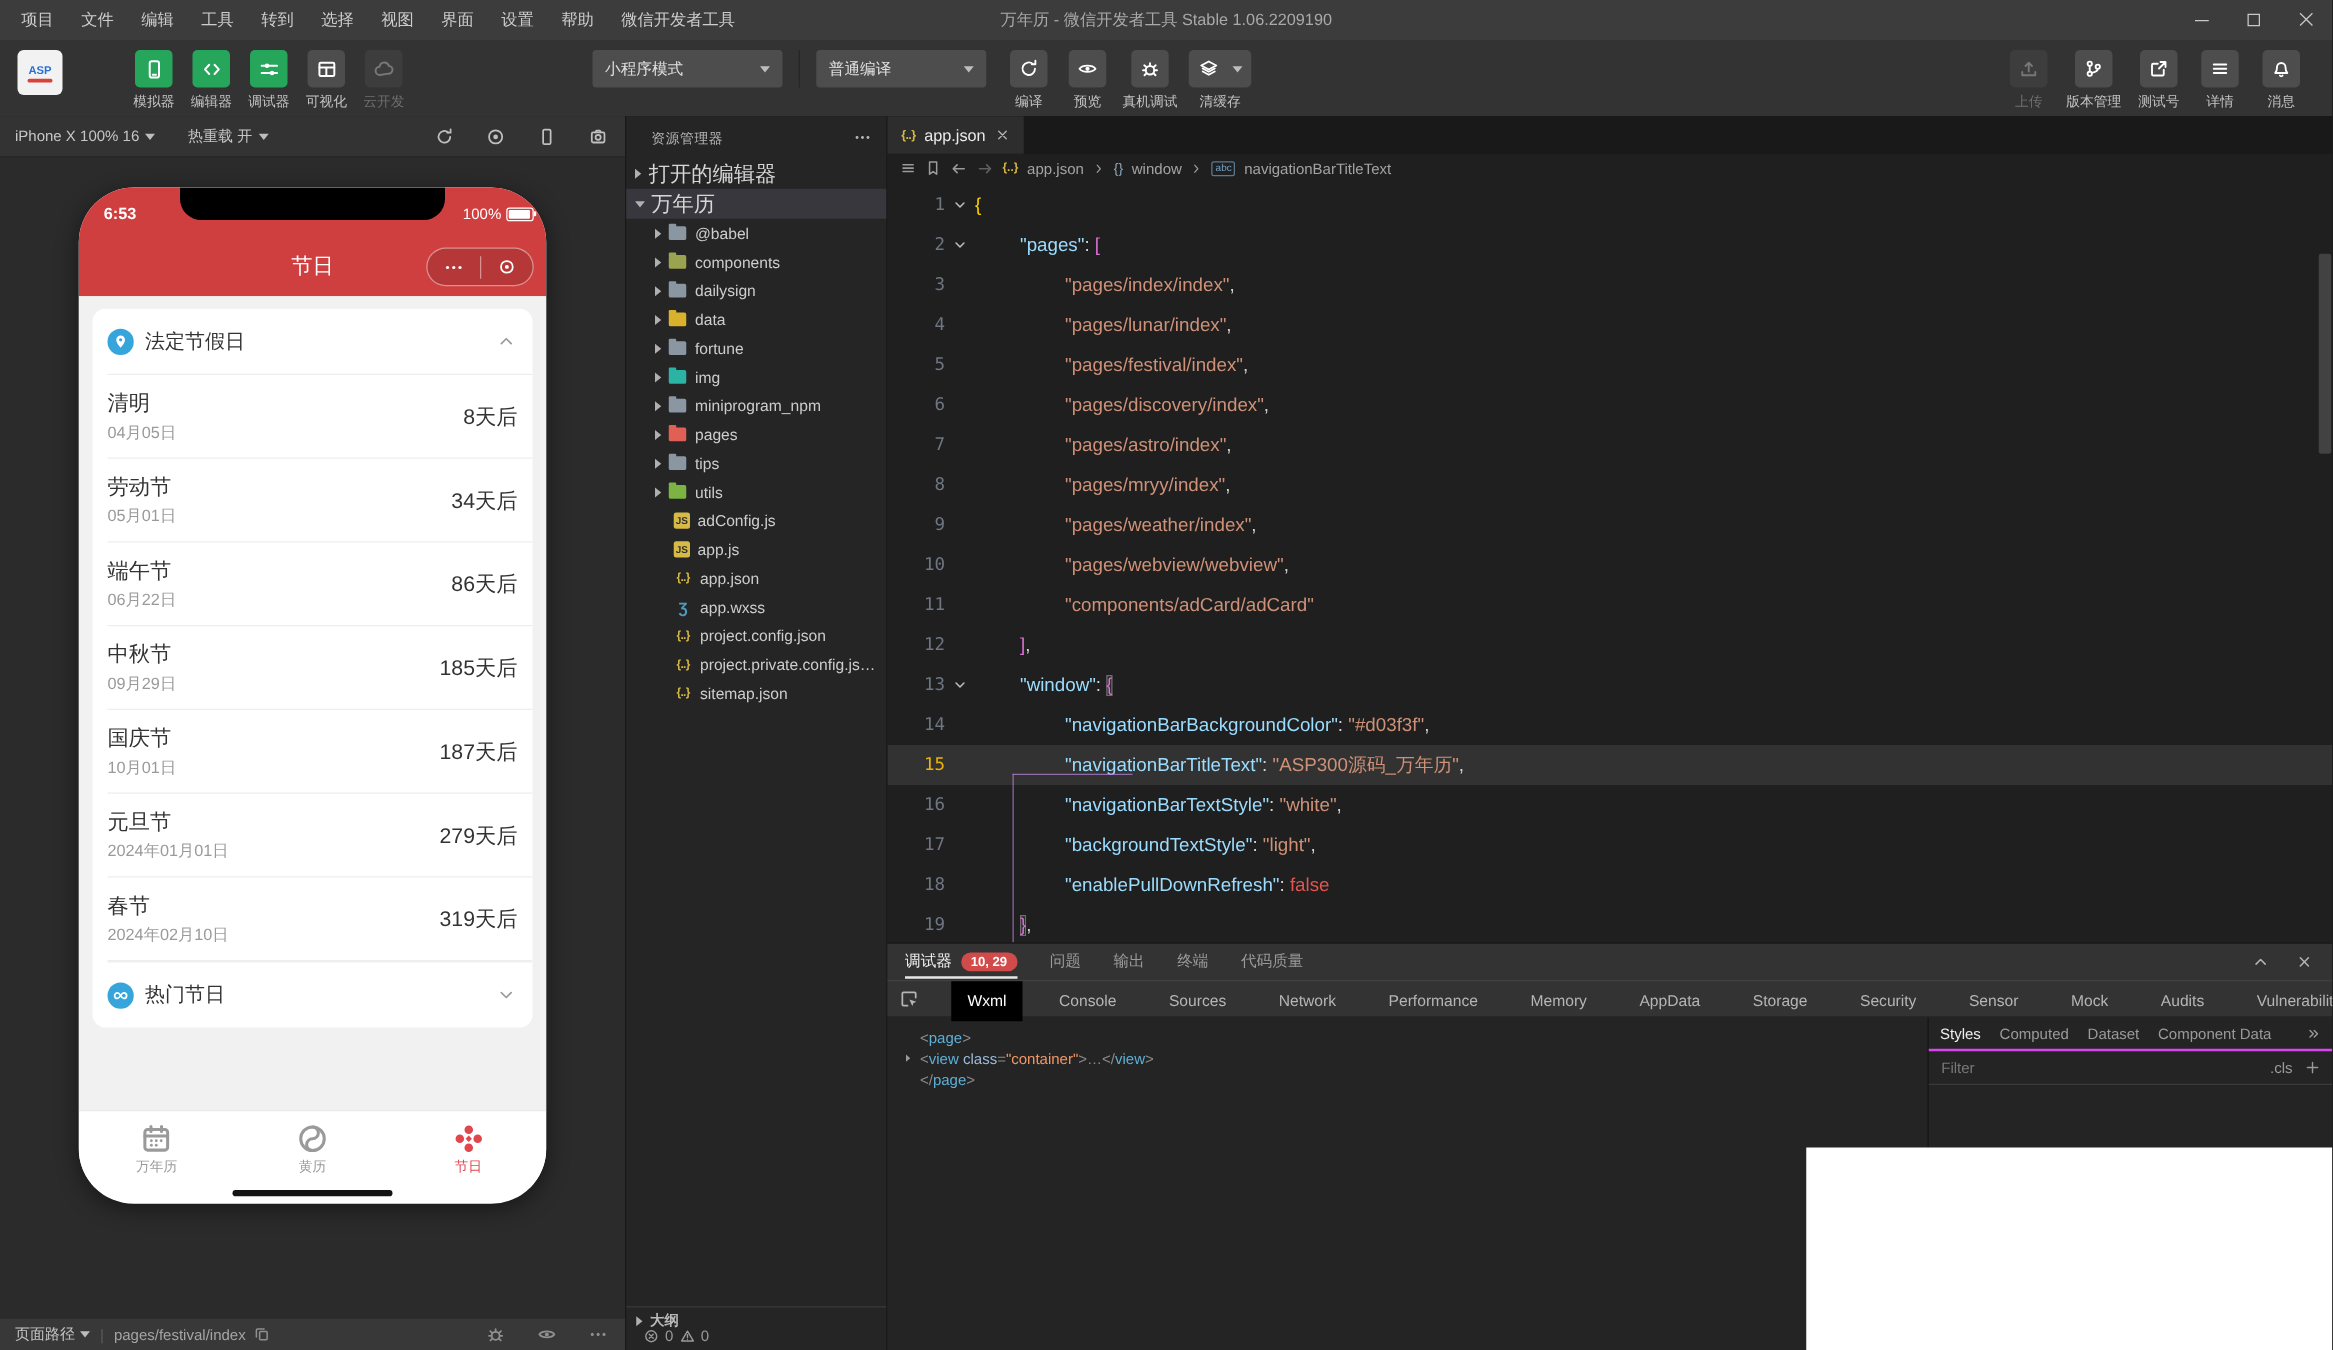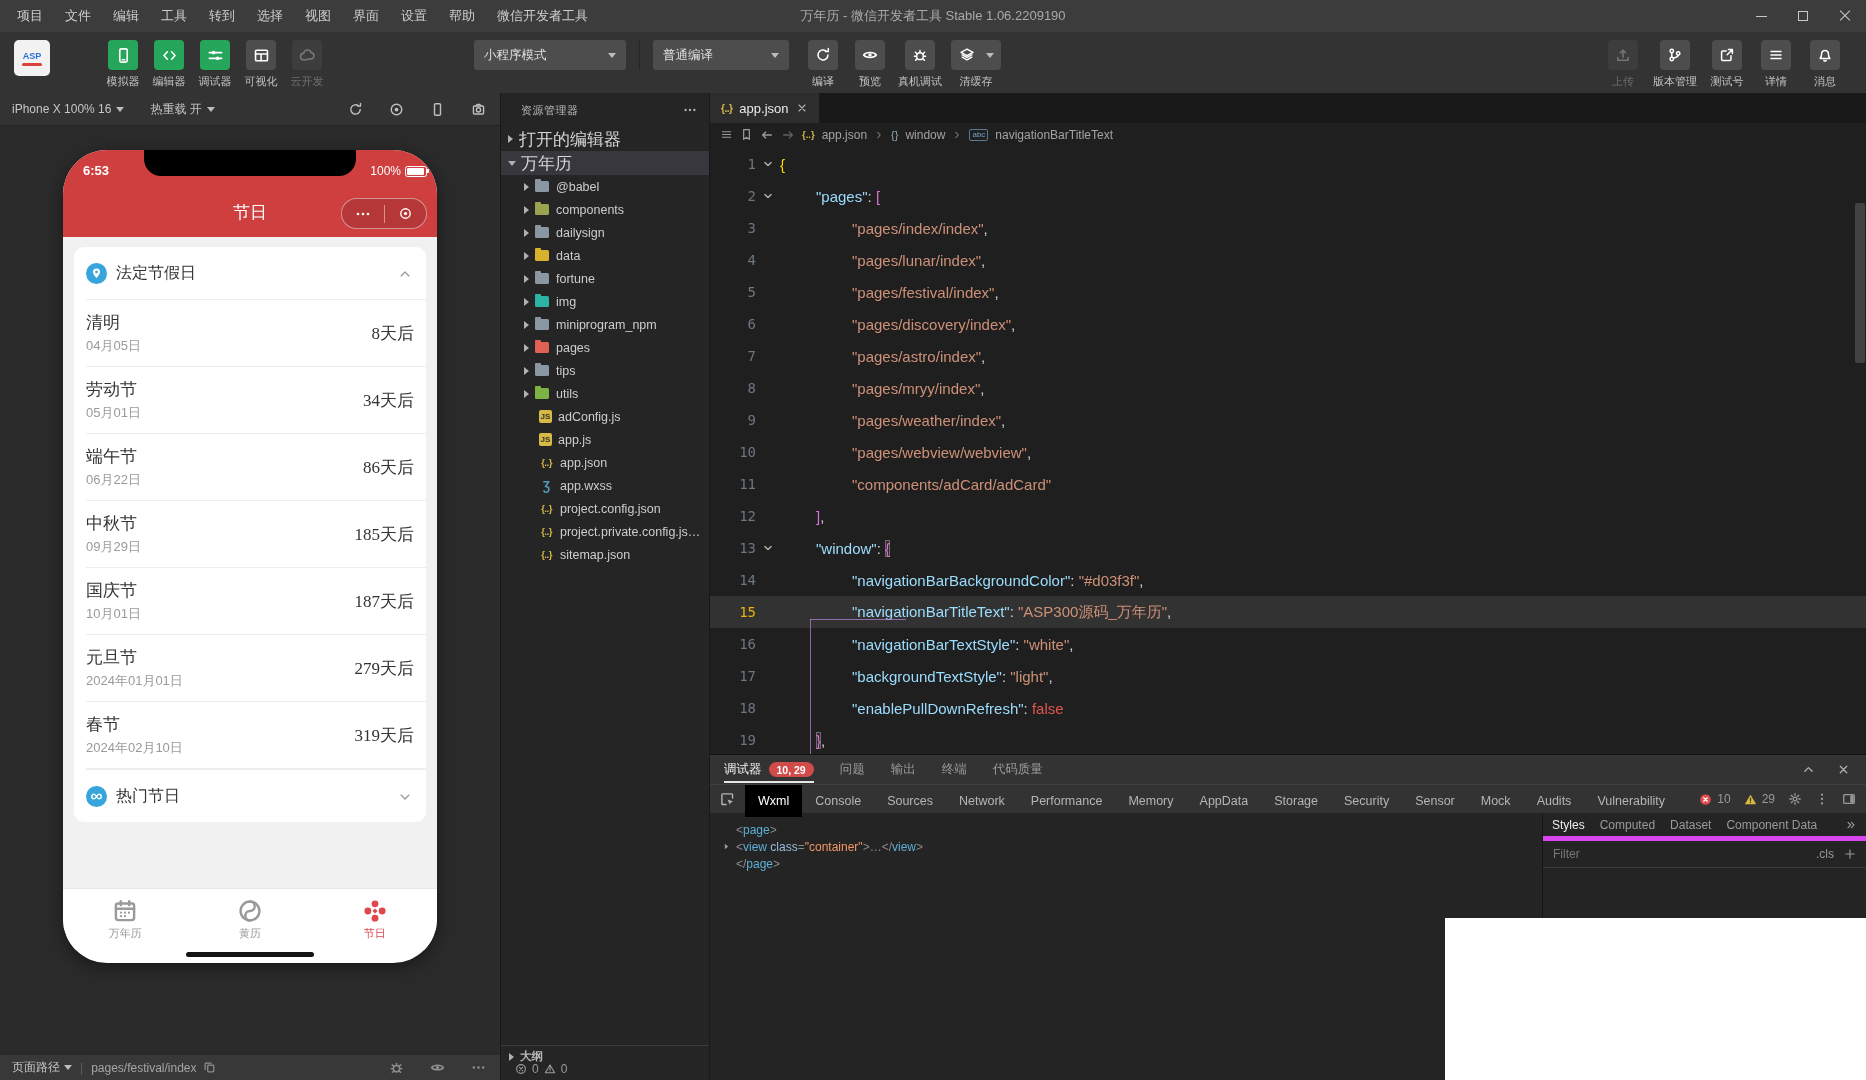--- a/index.html
+++ b/index.html
@@ -67,21 +67,21 @@
   #card{background:#fff;border-radius:10px;overflow:hidden;}
   .sec{height:52px;display:flex;align-items:center;padding:0 14px 0 12px;}
   .circle{width:21px;height:21px;border-radius:50%;background:#36a5dc;display:flex;align-items:center;justify-content:center;color:#fff;flex:none;}
   .sec-title{font-size:16px;color:#333;margin-left:9px;}
   .sec .chev{margin-left:auto;color:#9a9a9a;}
   .divider{height:1px;background:#ededed;margin-left:12px;}
   .frow{height:66px;display:flex;align-items:center;padding:0 12px;}
   .fl{display:flex;flex-direction:column;}
   .fname{font-size:17px;color:#333;}
   .fdate{font-size:13px;color:#9a9a9a;margin-top:3px;}
-  .fdays{margin-left:auto;font-size:17px;color:#333;font-family:Liberation Serif, serif;}
+  .fdays{margin-left:auto;font-size:17px;color:#333;}
   #phone-tabbar{position:absolute;left:0;right:0;bottom:13px;height:62px;background:#fff;border-top:1px solid #e9e9e9;display:flex;}
   .ptab{flex:1;display:flex;flex-direction:column;align-items:center;justify-content:center;color:#9a9a9a;font-size:11px;}
   .ptab-label{margin-top:2px;}
   .ptab.active{color:#e0474d;}
   #home-indicator{position:absolute;left:50%;transform:translateX(-50%);bottom:6px;width:128px;height:5px;border-radius:3px;background:#141414;}
   #sim-status{position:absolute;left:0;bottom:0;width:500px;height:25px;background:#383838;display:flex;align-items:center;padding:0 14px 0 12px;font-size:12px;color:#c4c4c4;}
   #sim-status .pipe{margin:0 8px;color:#5c5c5c;}
   #sim-status .path{color:#a5a5a5;}
   #sim-status .icon{margin-left:6px;color:#8f8f8f;}
   #status-icons{margin-left:auto;display:flex;gap:20px;color:#9a9a9a;}
@@ -137,31 +137,31 @@
   
   #debugger{position:absolute;left:710px;top:754px;width:1156px;height:326px;background:#242424;border-top:1px solid #141414;}
   #dbg-tabs{height:29px;background:#333333;display:flex;align-items:center;padding-left:14px;gap:26px;font-size:12.5px;color:#9a9a9a;}
   .dbg-tab{display:flex;align-items:center;height:100%;position:relative;}
   .dbg-tab.active{color:#f2f2f2;}
   .dbg-tab.active::after{content:"";position:absolute;left:0;right:0;bottom:1px;height:2px;background:#e7e7e7;}
   .badge{background:#d24b4b;color:#fff;font-size:10.5px;border-radius:9px;padding:1.5px 8px;margin-left:7px;font-weight:bold;}
   #dbg-ctrl{margin-left:auto;display:flex;gap:22px;padding-right:16px;color:#b5b5b5;align-items:center;}
   #devtools-tabs{height:29px;background:#333333;border-top:1px solid #404040;display:flex;align-items:center;font-size:12.5px;color:#b5b5b5;}
   #inspect-btn{padding:0 10px;color:#b5b5b5;display:flex;align-items:center;}
-  .dt-tab{padding:16px 13px;height:100%;display:flex;align-items:center;white-space:nowrap;}
+  .dt-tab{padding:16px 13px;height:100%;display:flex;align-items:center;white-space:nowrap;margin-left:16px;}
   .dt-tab.active{background:#000000;color:#ffffff;}
   #dt-right{margin-left:auto;display:flex;align-items:center;gap:13px;padding-right:10px;color:#9a9a9a;font-size:12px;}
   #dt-right .cnt{margin-left:-8px;}
   #dbg-content{position:absolute;top:59px;left:0;right:0;bottom:0;display:flex;}
   #wxml{width:832px;font-family:"DejaVu Sans Mono",monospace;font-size:12px;padding:7px 0 0 12px;}
   .wx-line{display:flex;align-items:center;height:17px;white-space:pre;}
   .wx-arrow{width:14px;color:#9a9a9a;display:flex;flex:none;}
   .w-pun{color:#8a8a8a;} .w-tag{color:#5db0d7;} .w-attr{color:#9bbbdc;} .w-val{color:#f29766;}
   #styles-panel{flex:1;border-left:1px solid #141414;}
-  #st-tabs{height:27px;display:flex;align-items:center;padding:0 9px;gap:15px;font-size:12px;color:#9a9a9a;border-bottom:5px solid #d946ef;}
+  #st-tabs{height:27px;display:flex;align-items:center;padding:0 9px;gap:15px;font-size:12px;color:#9a9a9a;border-bottom:2px solid #d946ef;}
   .st-tab{white-space:nowrap;} .st-tab.active{color:#ededed;}
   #st-tabs .icon{margin-left:auto;}
   #st-filter{height:27px;display:flex;align-items:center;padding:0 10px;font-size:12px;color:#787878;border-bottom:1px solid #3a3a3a;}
   #st-filter .right{margin-left:auto;display:flex;align-items:center;gap:10px;color:#9a9a9a;}
   #white-box{position:absolute;left:1445px;top:918px;width:421px;height:162px;background:#ffffff;z-index:40;}
 </style>
 </head>
 <body>
 
 <div id="app">

